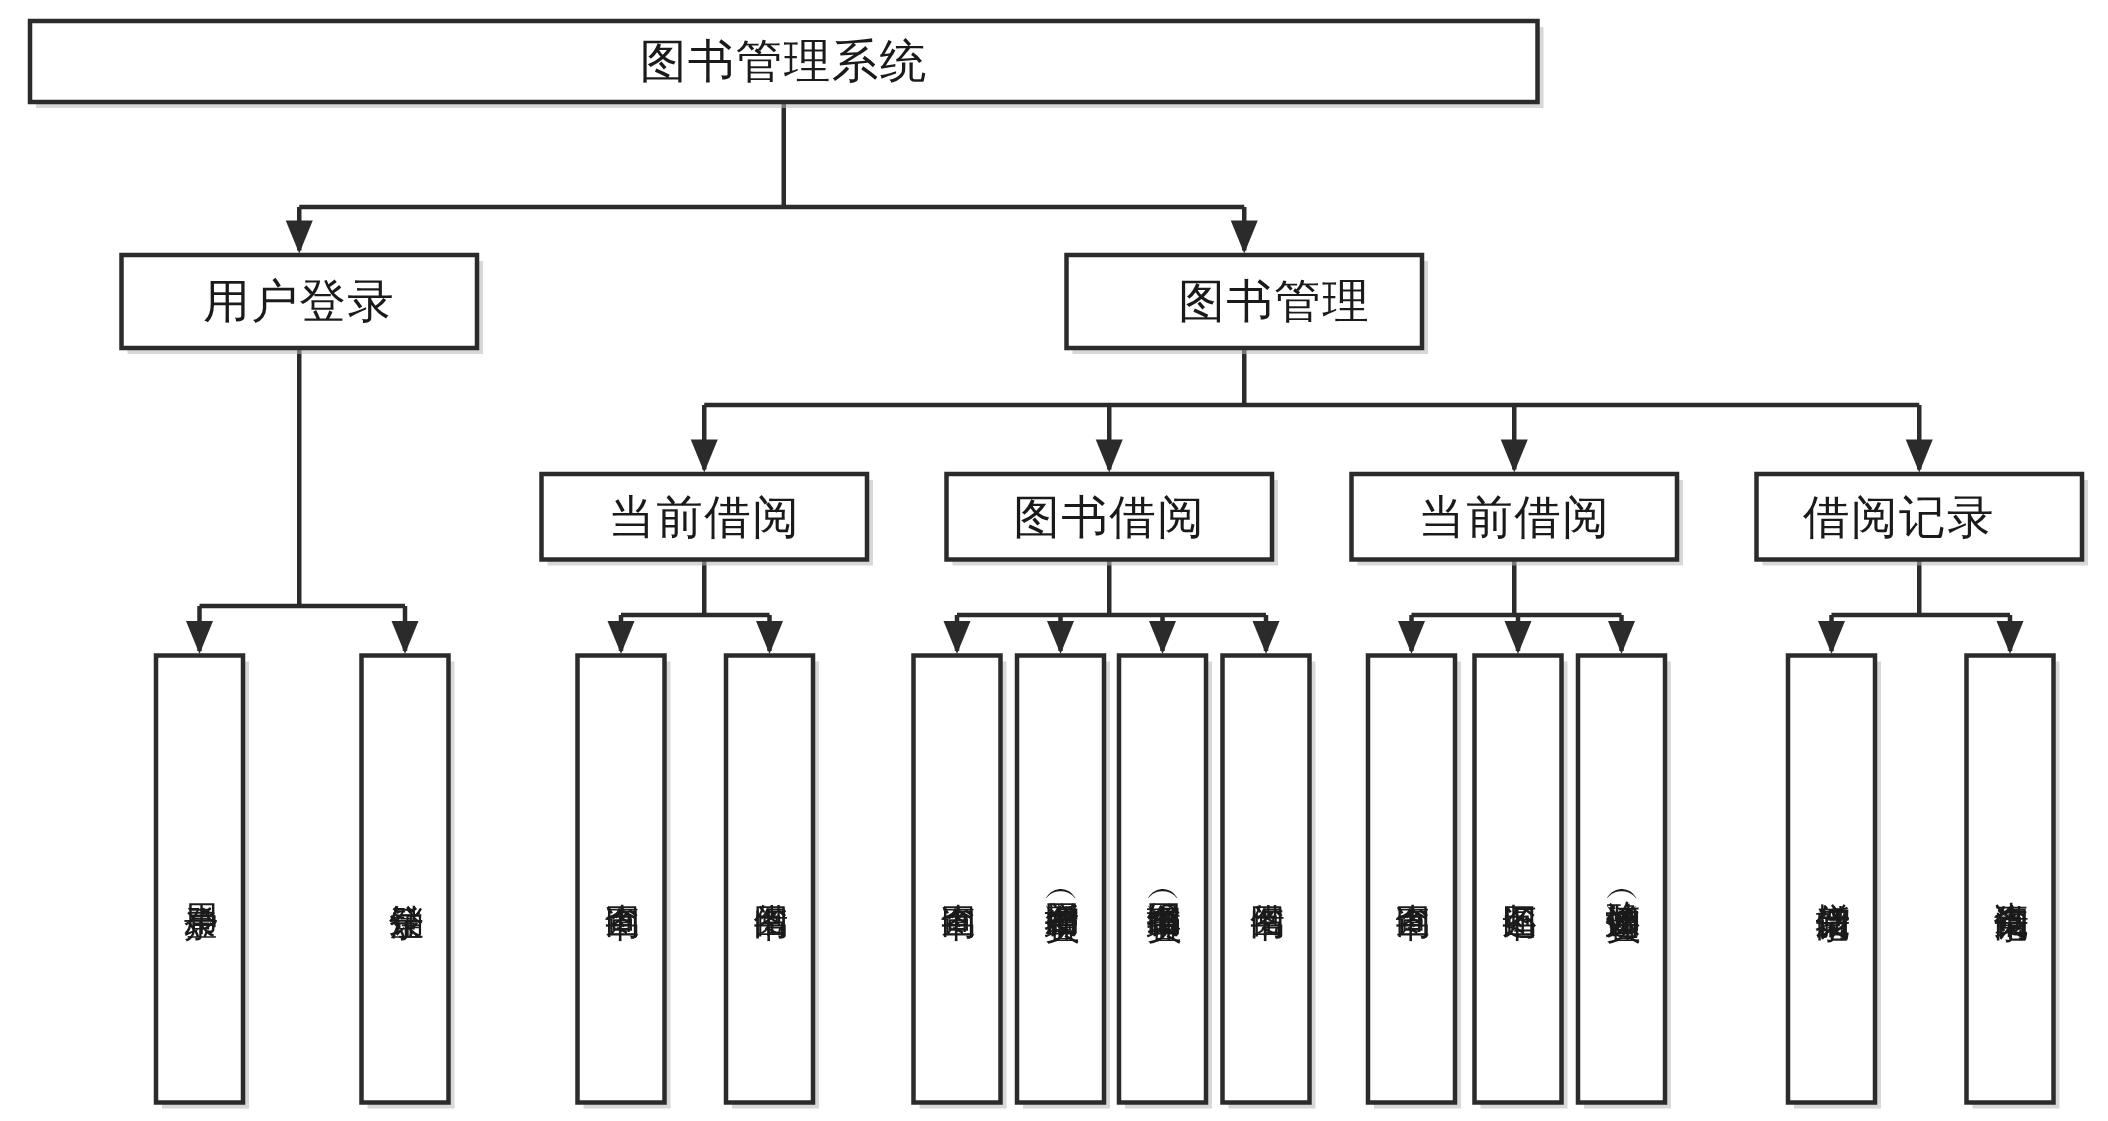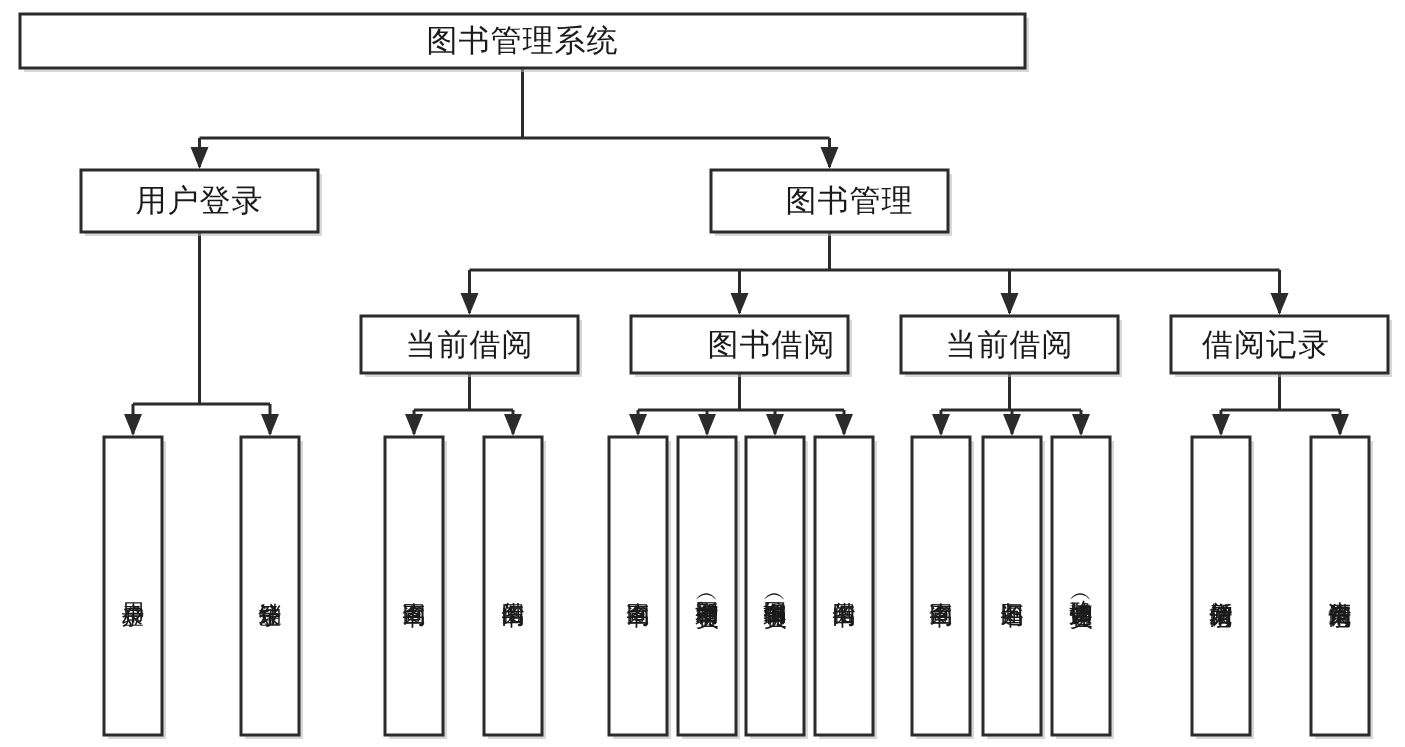--- a/index.html
+++ b/index.html
@@ -187,21 +187,21 @@
         <rect class="node-box-shadow" x="1315" y="441" width="58" height="298"></rect>
         <rect class="node-box" x="1311" y="437" width="58" height="298"></rect>
       </g>
   </svg>
 
   <div id="labels-layer">
       <div class="hlabel" style="left: 20px; top: 14px; width: 1005px; height: 54px;">图书管理系统</div>
       <div class="hlabel" style="left: 81px; top: 170px; width: 237px; height: 62px;">用户登录</div>
       <div class="hlabel" style="left: 711px; top: 170px; width: 237px; height: 62px; padding-left: 20px;">图书管理</div>
       <div class="hlabel" style="left: 361px; top: 316px; width: 217px; height: 57px;">当前借阅</div>
-      <div class="hlabel" style="left: 631px; top: 316px; width: 217px; height: 57px; margin-left: 32px;">图书借阅</div>
+      <div class="hlabel" style="left: 631px; top: 316px; width: 217px; height: 57px;">图书借阅</div>
       <div class="hlabel" style="left: 901px; top: 316px; width: 217px; height: 57px; text-align: center;">当前借阅</div>
       <div class="hlabel" style="left: 1171px; top: 316px; width: 190px; height: 57px;">借阅记录</div>
       <div class="vlabel" style="left: 104px; top: 437px; width: 58px; height: 298px;">用户登录</div>
       <div class="vlabel" style="left: 241px; top: 437px; width: 58px; height: 298px;">注销登录</div>
       <div class="vlabel" style="left: 385px; top: 437px; width: 58px; height: 298px;">查询图书</div>
       <div class="vlabel" style="left: 484px; top: 437px; width: 58px; height: 298px;">借阅图书</div>
       <div class="vlabel" style="left: 609px; top: 437px; width: 58px; height: 298px;">查询图书</div>
       <div class="vlabel" style="left: 678px; top: 437px; width: 58px; height: 298px;">新增图书（管理员）</div>
       <div class="vlabel" style="left: 746px; top: 437px; width: 58px; height: 298px;">编辑图书（管理员）</div>
       <div class="vlabel" style="left: 815px; top: 437px; width: 58px; height: 298px;">借阅图书</div>

